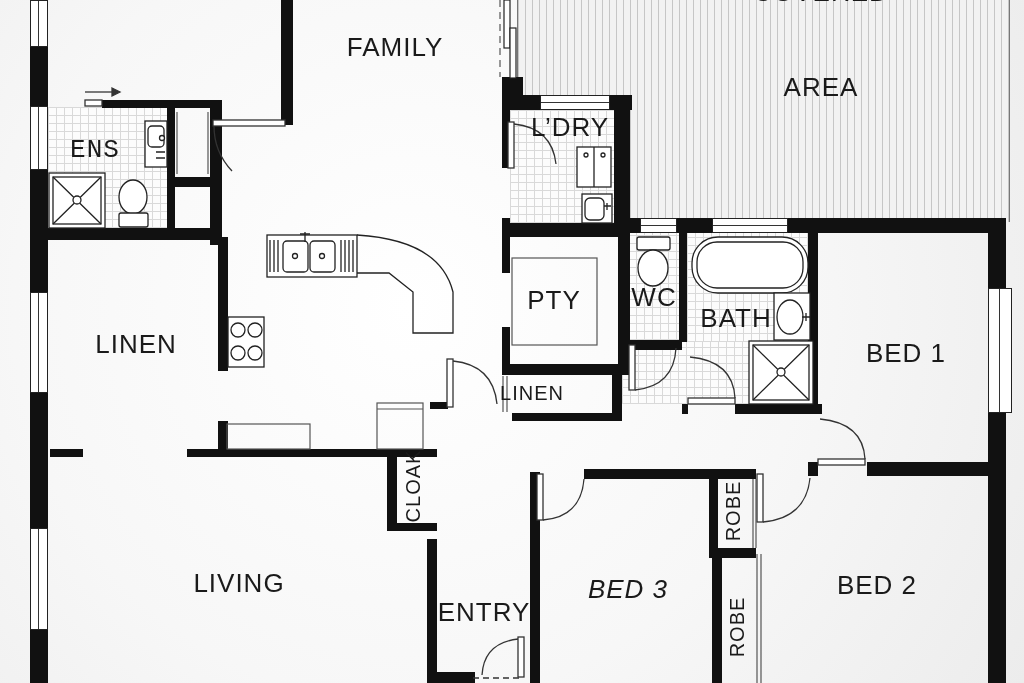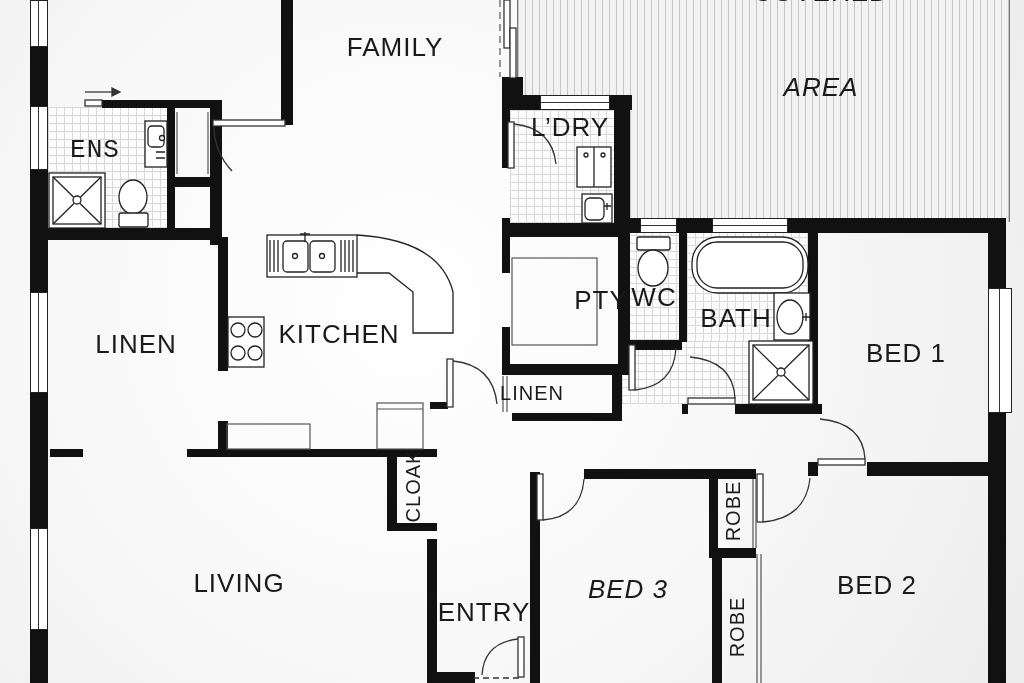--- a/index.html
+++ b/index.html
@@ -202,26 +202,25 @@
       <path d="M 753 479 V 548 M 756 479 V 548"></path>
       <path d="M 757 554 V 683 M 761 554 V 683"></path>
       <path d="M 503 376 V 412 M 507 376 V 412"></path>
       <path d="M 177 112 V 174 M 208 112 V 174"></path>
     </g>
   </svg>
 
   <div class="lbl" style="left:164px;top:-11px;">BED 1</div>
   <div class="lbl" style="left:395px;top:47px;">FAMILY</div>
   <div class="lbl" style="left:821px;top:-8px;">COVERED</div>
-  <div class="lbl" style="left:821px;top:87px;font-style:italic;">AREA</div>
+  <div class="lbl" style="left:821px;top:87px;">AREA</div>
   <div class="lbl" style="left:95px;top:150px;font-family:Liberation Mono, monospace;">ENS</div>
   <div class="lbl" style="left:570px;top:127px;">L’DRY</div>
   <div class="lbl" style="left:136px;top:344px;">LINEN</div>
-  <div class="lbl" style="left:339px;top:334px;">KITCHEN</div>
-  <div class="lbl" style="left:554px;top:300px;margin-left:47px;">PTY</div>
+  <div class="lbl" style="left:554px;top:300px;">PTY</div>
   <div class="lbl" style="left:654px;top:297px;">WC</div>
   <div class="lbl" style="left:736px;top:318px;">BATH</div>
   <div class="lbl" style="left:906px;top:353px;">BED 1</div>
   <div class="lbl" style="left:532px;top:393px;font-size:20px;">LINEN</div>
   <div class="lbl vert" style="left:413px;top:486px;">CLOAK</div>
   <div class="lbl" style="left:239px;top:583px;">LIVING</div>
   <div class="lbl" style="left:484px;top:612px;">ENTRY</div>
   <div class="lbl" style="left:628px;top:589px;font-style:italic;">BED 3</div>
   <div class="lbl" style="left:877px;top:585px;">BED 2</div>
   <div class="lbl vert" style="left:733px;top:511px;">ROBE</div>

